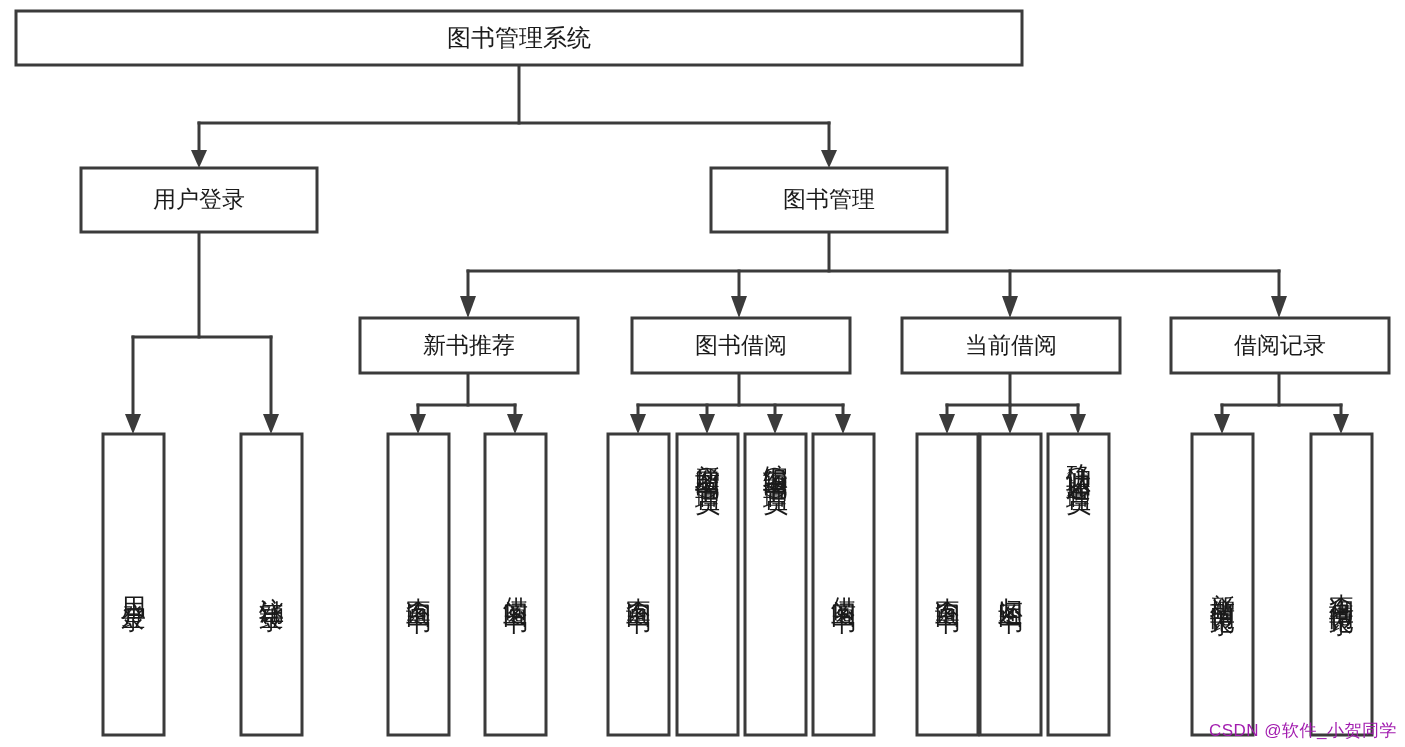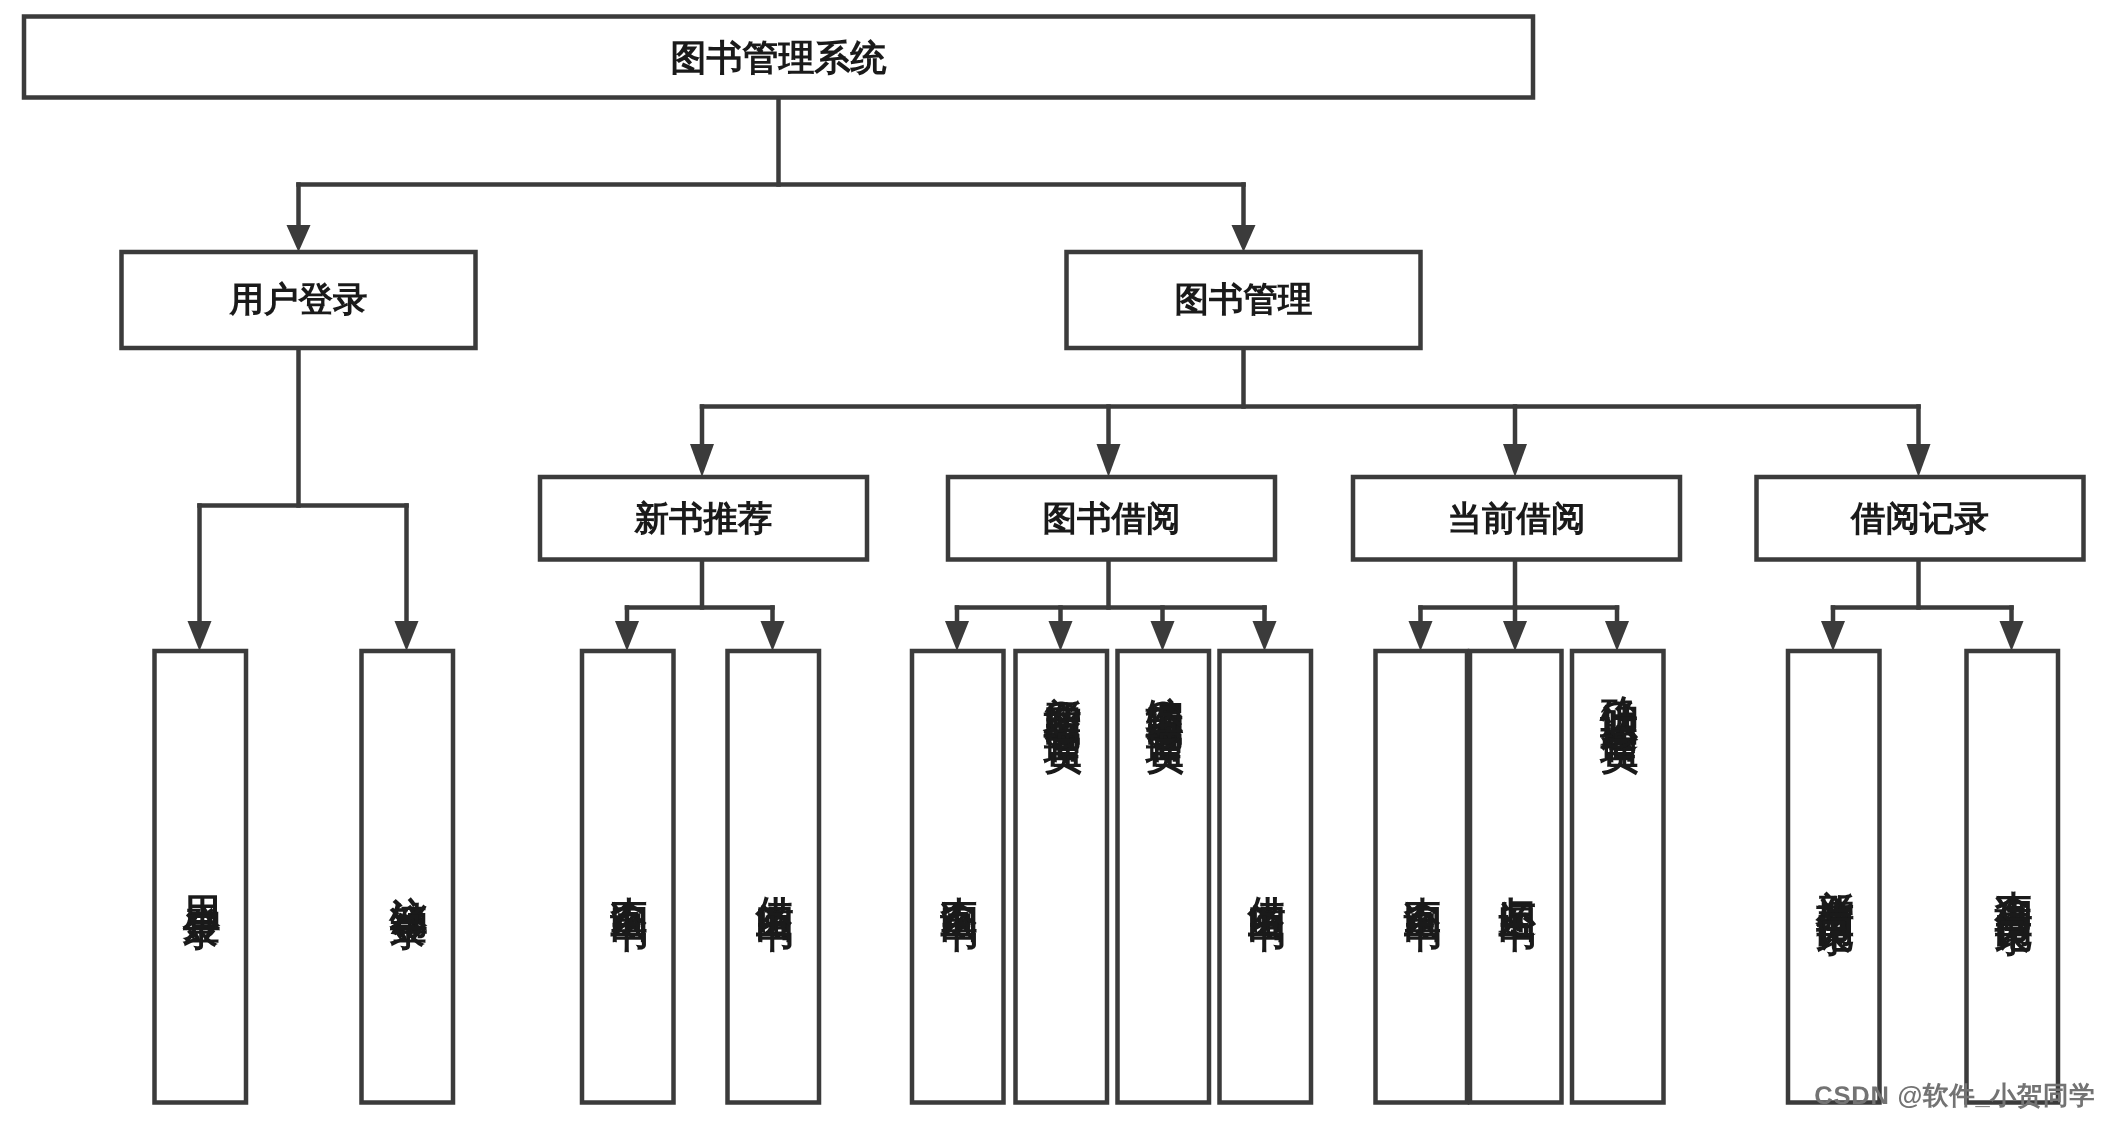--- a/index.html
+++ b/index.html
@@ -9,21 +9,20 @@
   }
   body {
     font-family: "Liberation Sans", "DejaVu Sans", sans-serif;
   }
   #diagram-root {
     position: relative;
     width: 1405px;
     height: 747px;
     background: #ffffff;
     overflow: hidden;
-    font-weight: bold;
   }
   svg.flow {
     position: absolute;
     left: 0;
     top: 0;
     width: 1405px;
     height: 747px;
     display: block;
   }
   .node-rect {
@@ -68,21 +67,21 @@
     letter-spacing: 4px;
     color: #1a1a1a;
     white-space: nowrap;
   }
   .watermark {
     position: absolute;
     right: 8px;
     bottom: 5px;
     font-family: "Liberation Sans", "DejaVu Sans", sans-serif;
     font-size: 17px;
-    color: #737373;
+    color: #a21caf;
     letter-spacing: 0.5px;
     white-space: nowrap;
   }
 </style>
 </head>
 <body>
 
 <div id="diagram-root">
 
   <svg class="flow" viewBox="0 0 1405 747">

